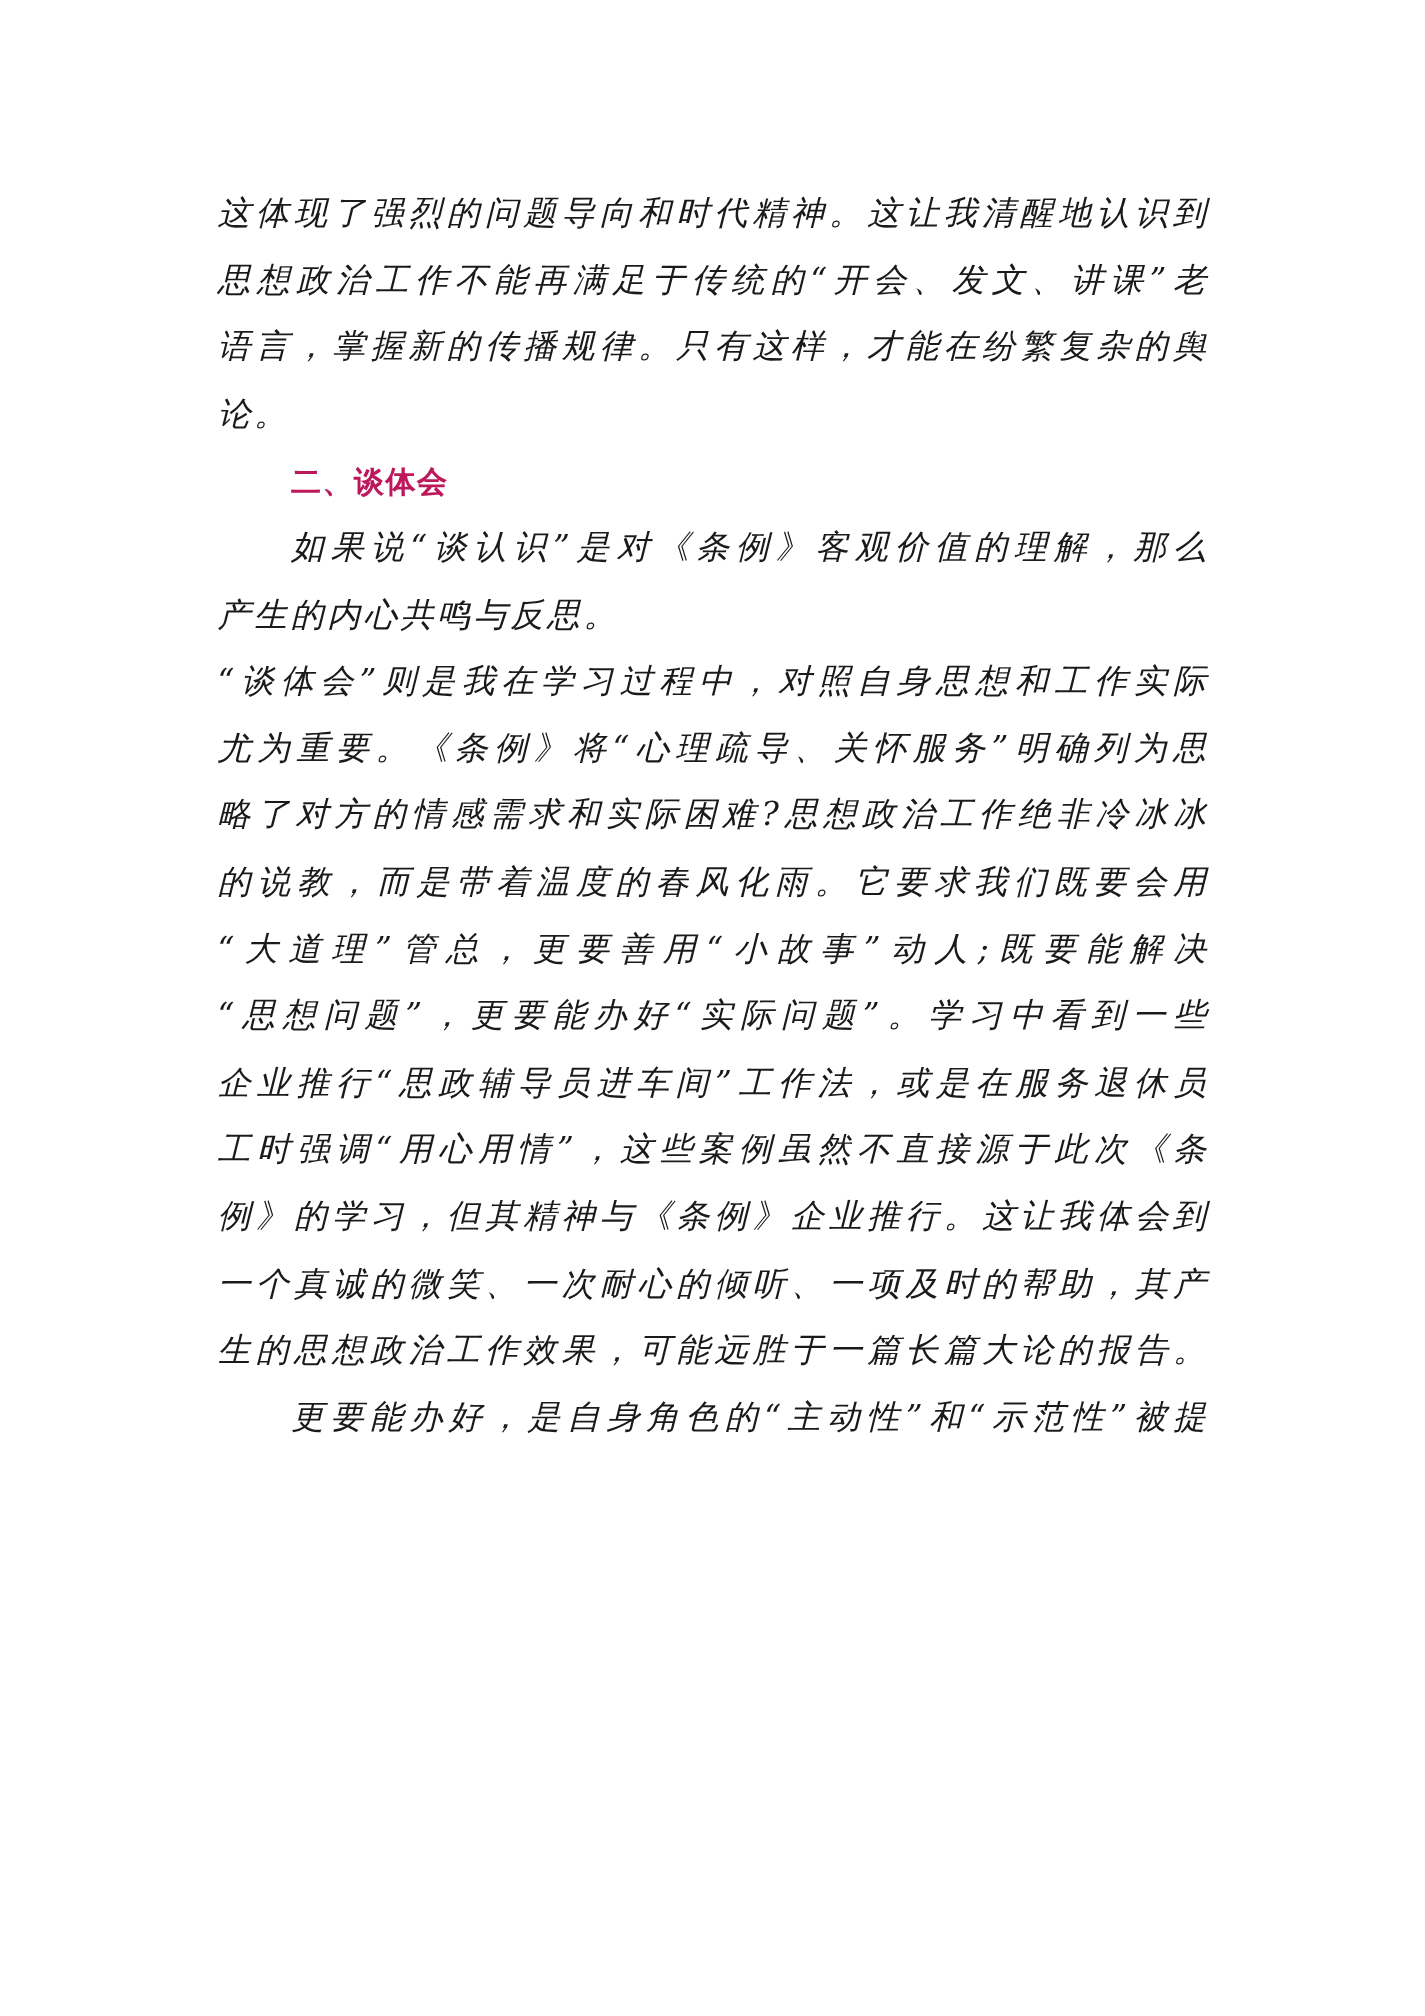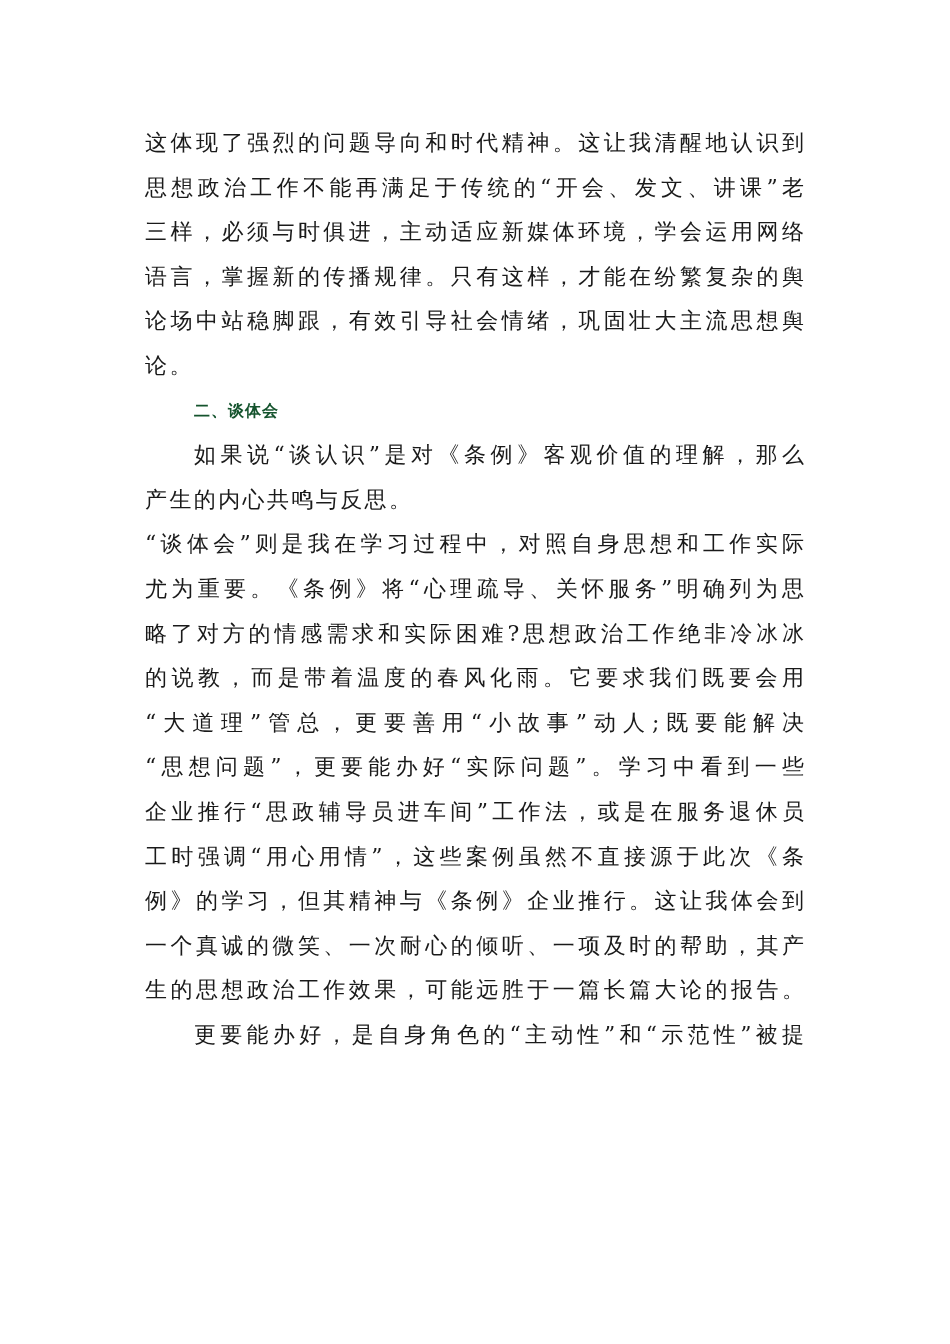--- a/index.html
+++ b/index.html
@@ -24,50 +24,49 @@
       line-height: 44.6px;
     }
     .line {
       display: block;
       height: 44.6px;
       white-space: nowrap;
       text-align: justify;
       text-align-last: justify;
       letter-spacing: 1px;
       overflow: visible;
+      font-style: italic;
     }
     .line.last {
       text-align-last: left;
       letter-spacing: 2.4px;
     }
     .line.indent {
       padding-left: 49px;
     }
     .heading {
       display: block;
       height: 44.6px;
       padding-left: 49px;
       font-family: "DejaVu Sans", "Liberation Sans", sans-serif;
       font-weight: bold;
-      font-size: 16px;
+      font-size: 20px;
       letter-spacing: 1px;
-      color: #14532d;
+      color: #be185d;
     }
   </style>
 </head>
 <body>
 
 <div class="page">
 
   <div class="paragraph">
     <span class="line">这体现了强烈的问题导向和时代精神。这让我清醒地认识到</span>
     <span class="line">思想政治工作不能再满足于传统的“开会、发文、讲课”老</span>
-    <span class="line">三样，必须与时俱进，主动适应新媒体环境，学会运用网络</span>
     <span class="line">语言，掌握新的传播规律。只有这样，才能在纷繁复杂的舆</span>
-    <span class="line">论场中站稳脚跟，有效引导社会情绪，巩固壮大主流思想舆</span>
     <span class="line last">论。</span>
   </div>
 
   <div class="heading">二、谈体会</div>
 
   <div class="paragraph">
     <span class="line indent">如果说“谈认识”是对《条例》客观价值的理解，那么</span>
     <span class="line last">产生的内心共鸣与反思。</span>
     <span class="line">“谈体会”则是我在学习过程中，对照自身思想和工作实际</span>
   </div>

